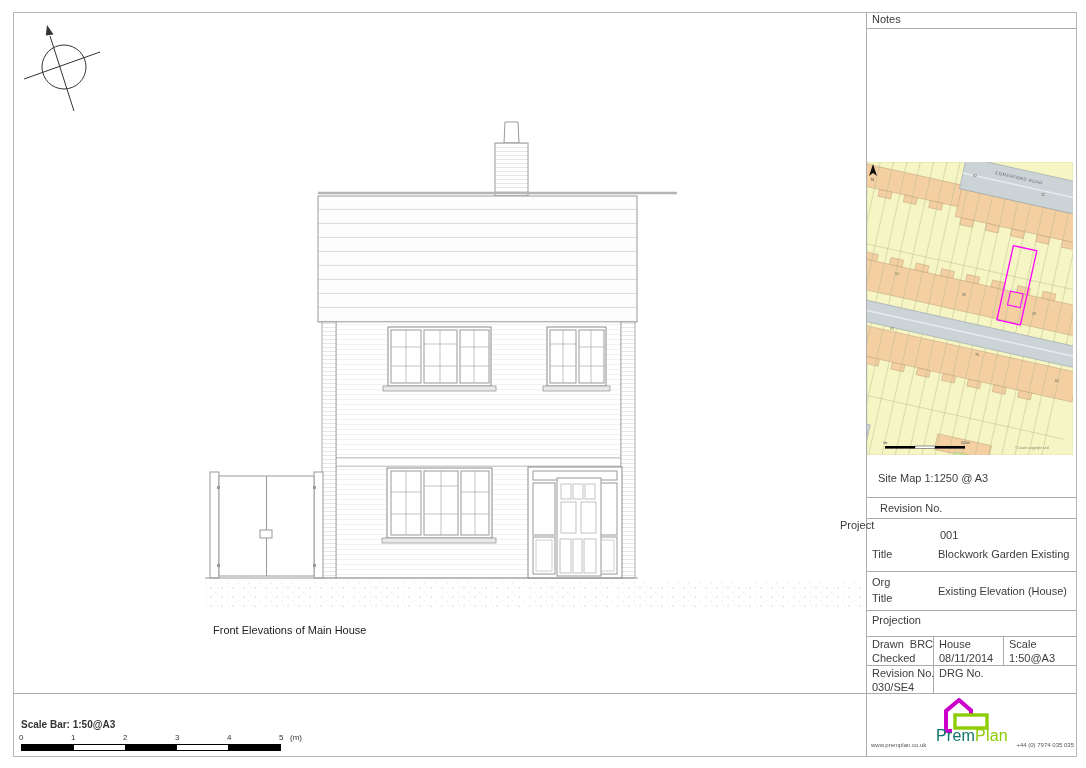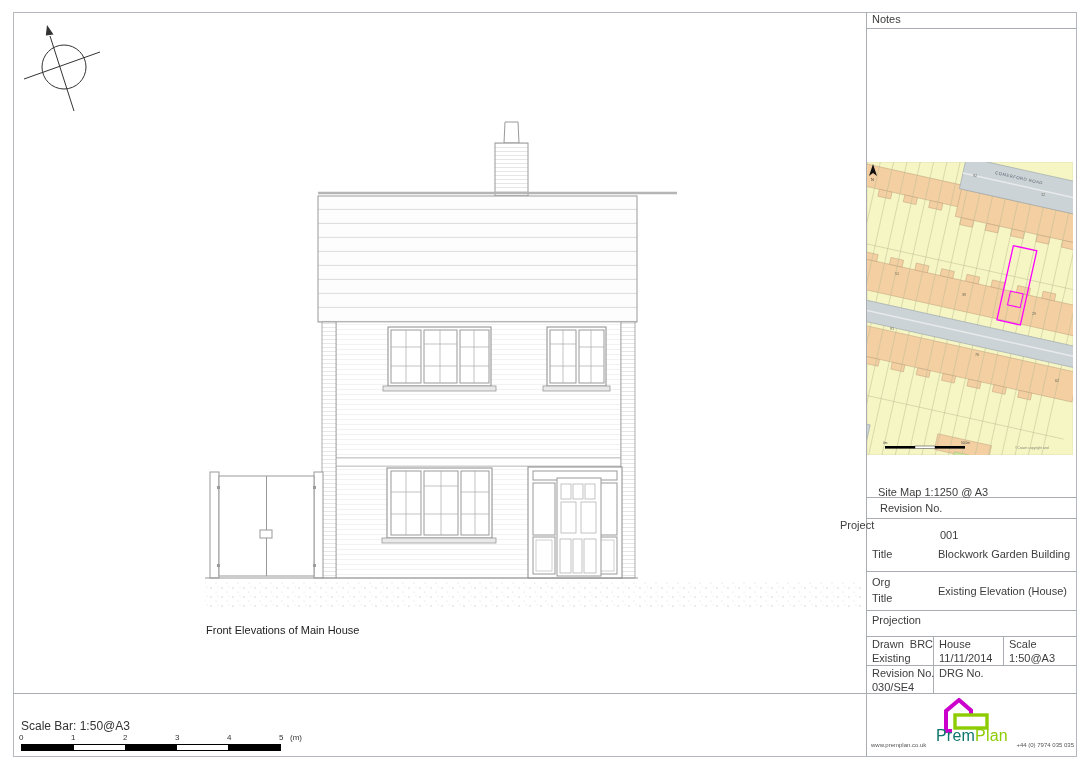--- a/index.html
+++ b/index.html
@@ -6,21 +6,21 @@
   #sheet{
     position:relative;width:1086px;height:768px;background:#fff;
     font-family:"Liberation Sans", sans-serif;color:#3a3a3a;overflow:hidden;
   }
   .abs{position:absolute;}
   .tb-label{font-size:11px;line-height:13px;color:#3c3c3c;white-space:nowrap;}
   .hline{position:absolute;height:1px;background:#a9adb2;}
   .vline{position:absolute;width:1px;background:#a9adb2;}
   #border-frame{position:absolute;left:13px;top:12px;width:1064px;height:745px;border:1px solid #b4b8bc;box-sizing:border-box;}
   .caption{font-size:11px;color:#222;}
-  .scalebar-label{font-size:12px;color:#333;}
+  .scalebar-label{font-size:10px;color:#333;font-weight:bold;}
   .tick{position:absolute;font-size:8px;color:#333;transform:translateX(-2px);}
   #bar{position:absolute;left:21px;top:744px;width:260px;height:7px;border:1px solid #000;box-sizing:border-box;display:flex;}
   #bar .seg{flex:1 1 0;}
   .seg.b{background:#000;} .seg.w{background:#fff;}
   #brand-text{font-size:16px;letter-spacing:0.2px;}
   #brand-text .prem{color:#0f766e;} #brand-text .plan{color:#8ccc00;}
   .tiny{font-size:6px;color:#555;}
   svg text{font-family:"Liberation Sans", sans-serif;}
 </style>
 </head>
@@ -162,21 +162,21 @@
           <rect x="313" y="564" width="3" height="3"></rect>
       </g>
     </g>
 
     <g>
       <line x1="205" y1="578" x2="638" y2="578" stroke="#999" stroke-width="1"></line>
       <rect x="205" y="582" width="657" height="27" fill="url(#stip)" stroke="none"></rect>
     </g>
   </svg>
 
-  <div class="abs caption" style="left:206px;top:624px">Front Elevations of Main House</div>
+  <div class="abs caption" style="left:213px;top:624px">Front Elevations of Main House</div>
 
   <div>
     <div class="abs scalebar-label" style="left:21px;top:719px">Scale Bar: 1:50@A3</div>
     <div class="abs tick" style="left:21px;top:733px">0</div>
     <div class="abs tick" style="left:73px;top:733px">1</div>
     <div class="abs tick" style="left:125px;top:733px">2</div>
     <div class="abs tick" style="left:177px;top:733px">3</div>
     <div class="abs tick" style="left:229px;top:733px">4</div>
     <div class="abs tick" style="left:281px;top:733px">5</div>
     <div class="abs tick" style="left:292px;top:733px">(m)</div>
@@ -197,42 +197,42 @@
   <div class="hline" style="left:866px;top:518px;width:211px"></div>
   <div class="hline" style="left:866px;top:571px;width:211px"></div>
   <div class="hline" style="left:866px;top:610px;width:211px"></div>
   <div class="hline" style="left:866px;top:636px;width:211px"></div>
   <div class="hline" style="left:866px;top:665px;width:211px"></div>
   <div class="vline" style="left:933px;top:636px;height:58px"></div>
   <div class="vline" style="left:1003px;top:636px;height:29px"></div>
 
   <div class="abs tb-label" style="left:872px;top:13px">Notes</div>
 
-  <div class="abs tb-label" style="left:878px;top:486px">Site Map 1:1250 @ A3</div>
+  <div class="abs tb-label" style="left:878px;top:472px">Site Map 1:1250 @ A3</div>
 
   <div class="abs tb-label" style="left:880px;top:502px">Revision No.</div>
   <div class="abs tb-label" style="left:940px;top:529px">001</div>
 
   <div class="abs tb-label" style="left:840px;top:519px">Project</div>
   <div class="abs tb-label" style="left:872px;top:548px">Title</div>
-  <div class="abs tb-label" style="left:938px;top:548px">Blockwork Garden Building</div>
+  <div class="abs tb-label" style="left:938px;top:548px">Blockwork Garden Existing</div>
 
   <div class="abs tb-label" style="left:872px;top:576px">Org</div>
   <div class="abs tb-label" style="left:872px;top:592px">Title</div>
   <div class="abs tb-label" style="left:938px;top:585px">Existing Elevation (House)</div>
 
   <div class="abs tb-label" style="left:872px;top:614px">Projection</div>
 
   <div class="abs tb-label" style="left:872px;top:638px;display:flex;gap:6px">
     <span>Drawn</span>
     <span>BRC</span>
   </div>
-  <div class="abs tb-label" style="left:872px;top:652px">Existing</div>
+  <div class="abs tb-label" style="left:872px;top:652px">Checked</div>
   <div class="abs tb-label" style="left:939px;top:638px">House</div>
-  <div class="abs tb-label" style="left:939px;top:652px">11/11/2014</div>
+  <div class="abs tb-label" style="left:939px;top:652px">08/11/2014</div>
   <div class="abs tb-label" style="left:1009px;top:638px">Scale</div>
   <div class="abs tb-label" style="left:1009px;top:652px">1:50@A3</div>
 
   <div class="abs tb-label" style="left:872px;top:667px">Revision No.</div>
   <div class="abs tb-label" style="left:872px;top:681px">030/SE4</div>
   <div class="abs tb-label" style="left:939px;top:667px">DRG No.</div>
 
   <svg class="abs" style="left:867px;top:162px" width="206" height="293" viewBox="0 0 206 293">
     <defs>
         <clipPath id="mapclip">

